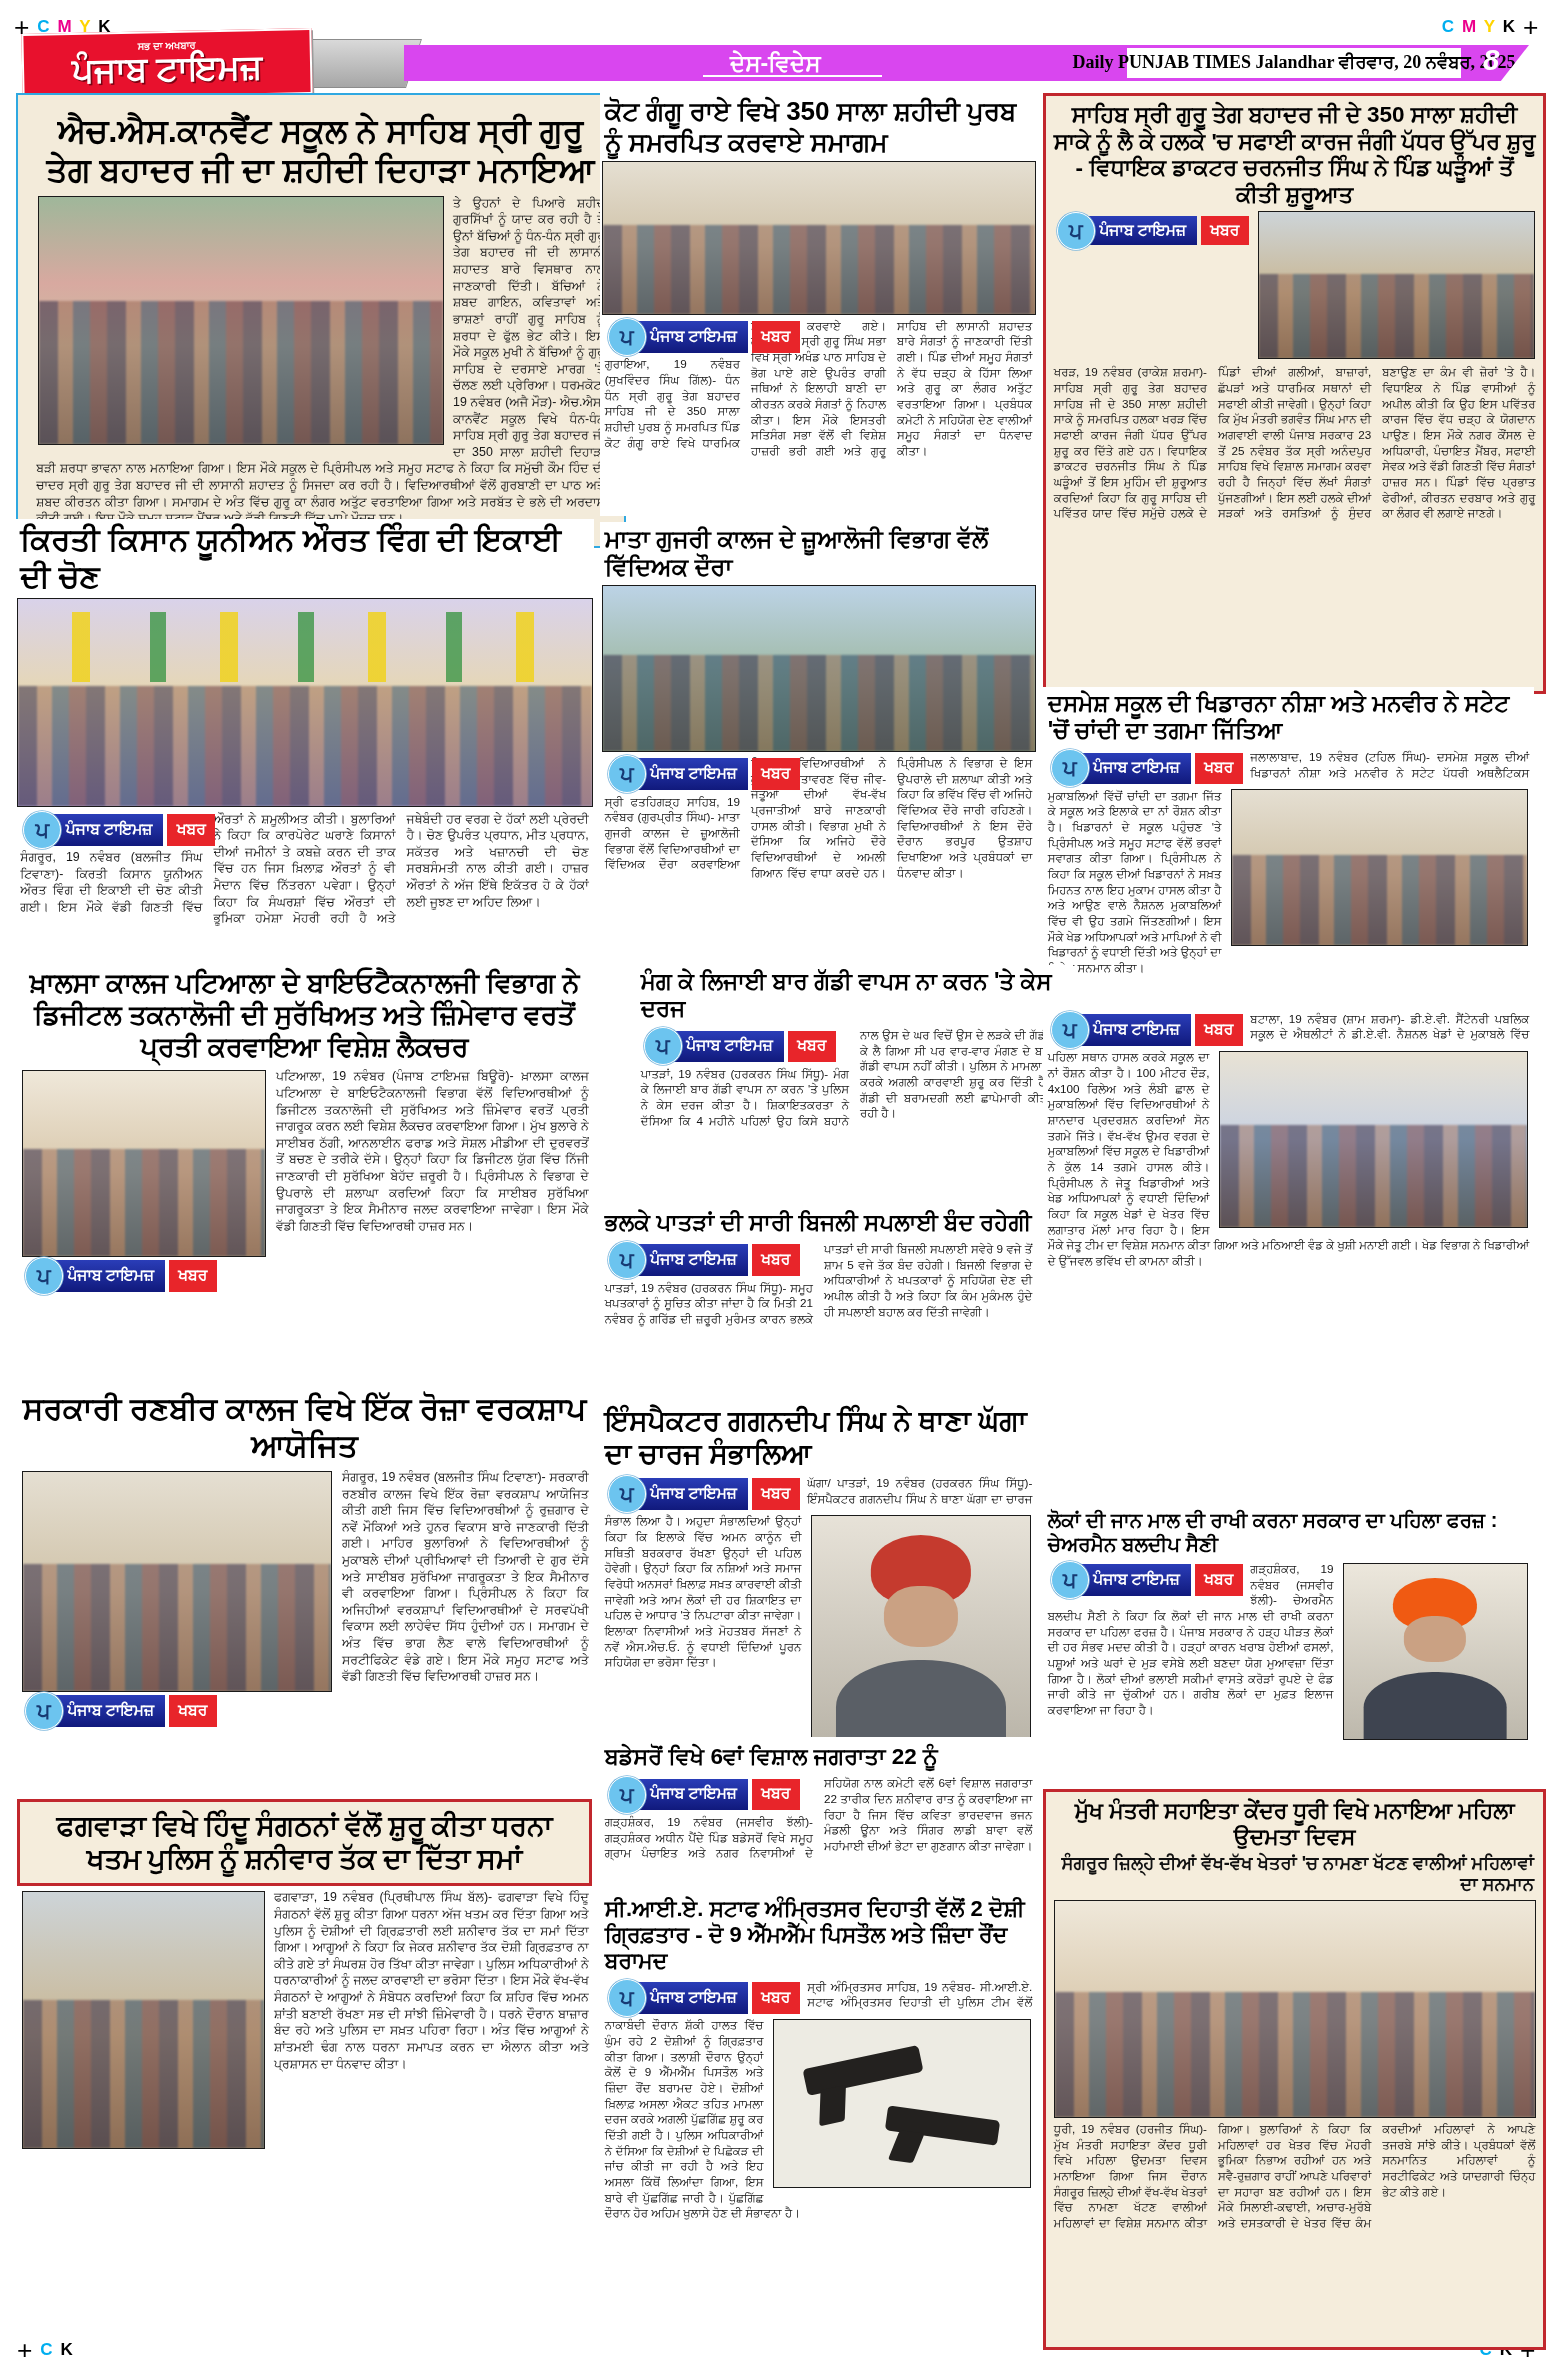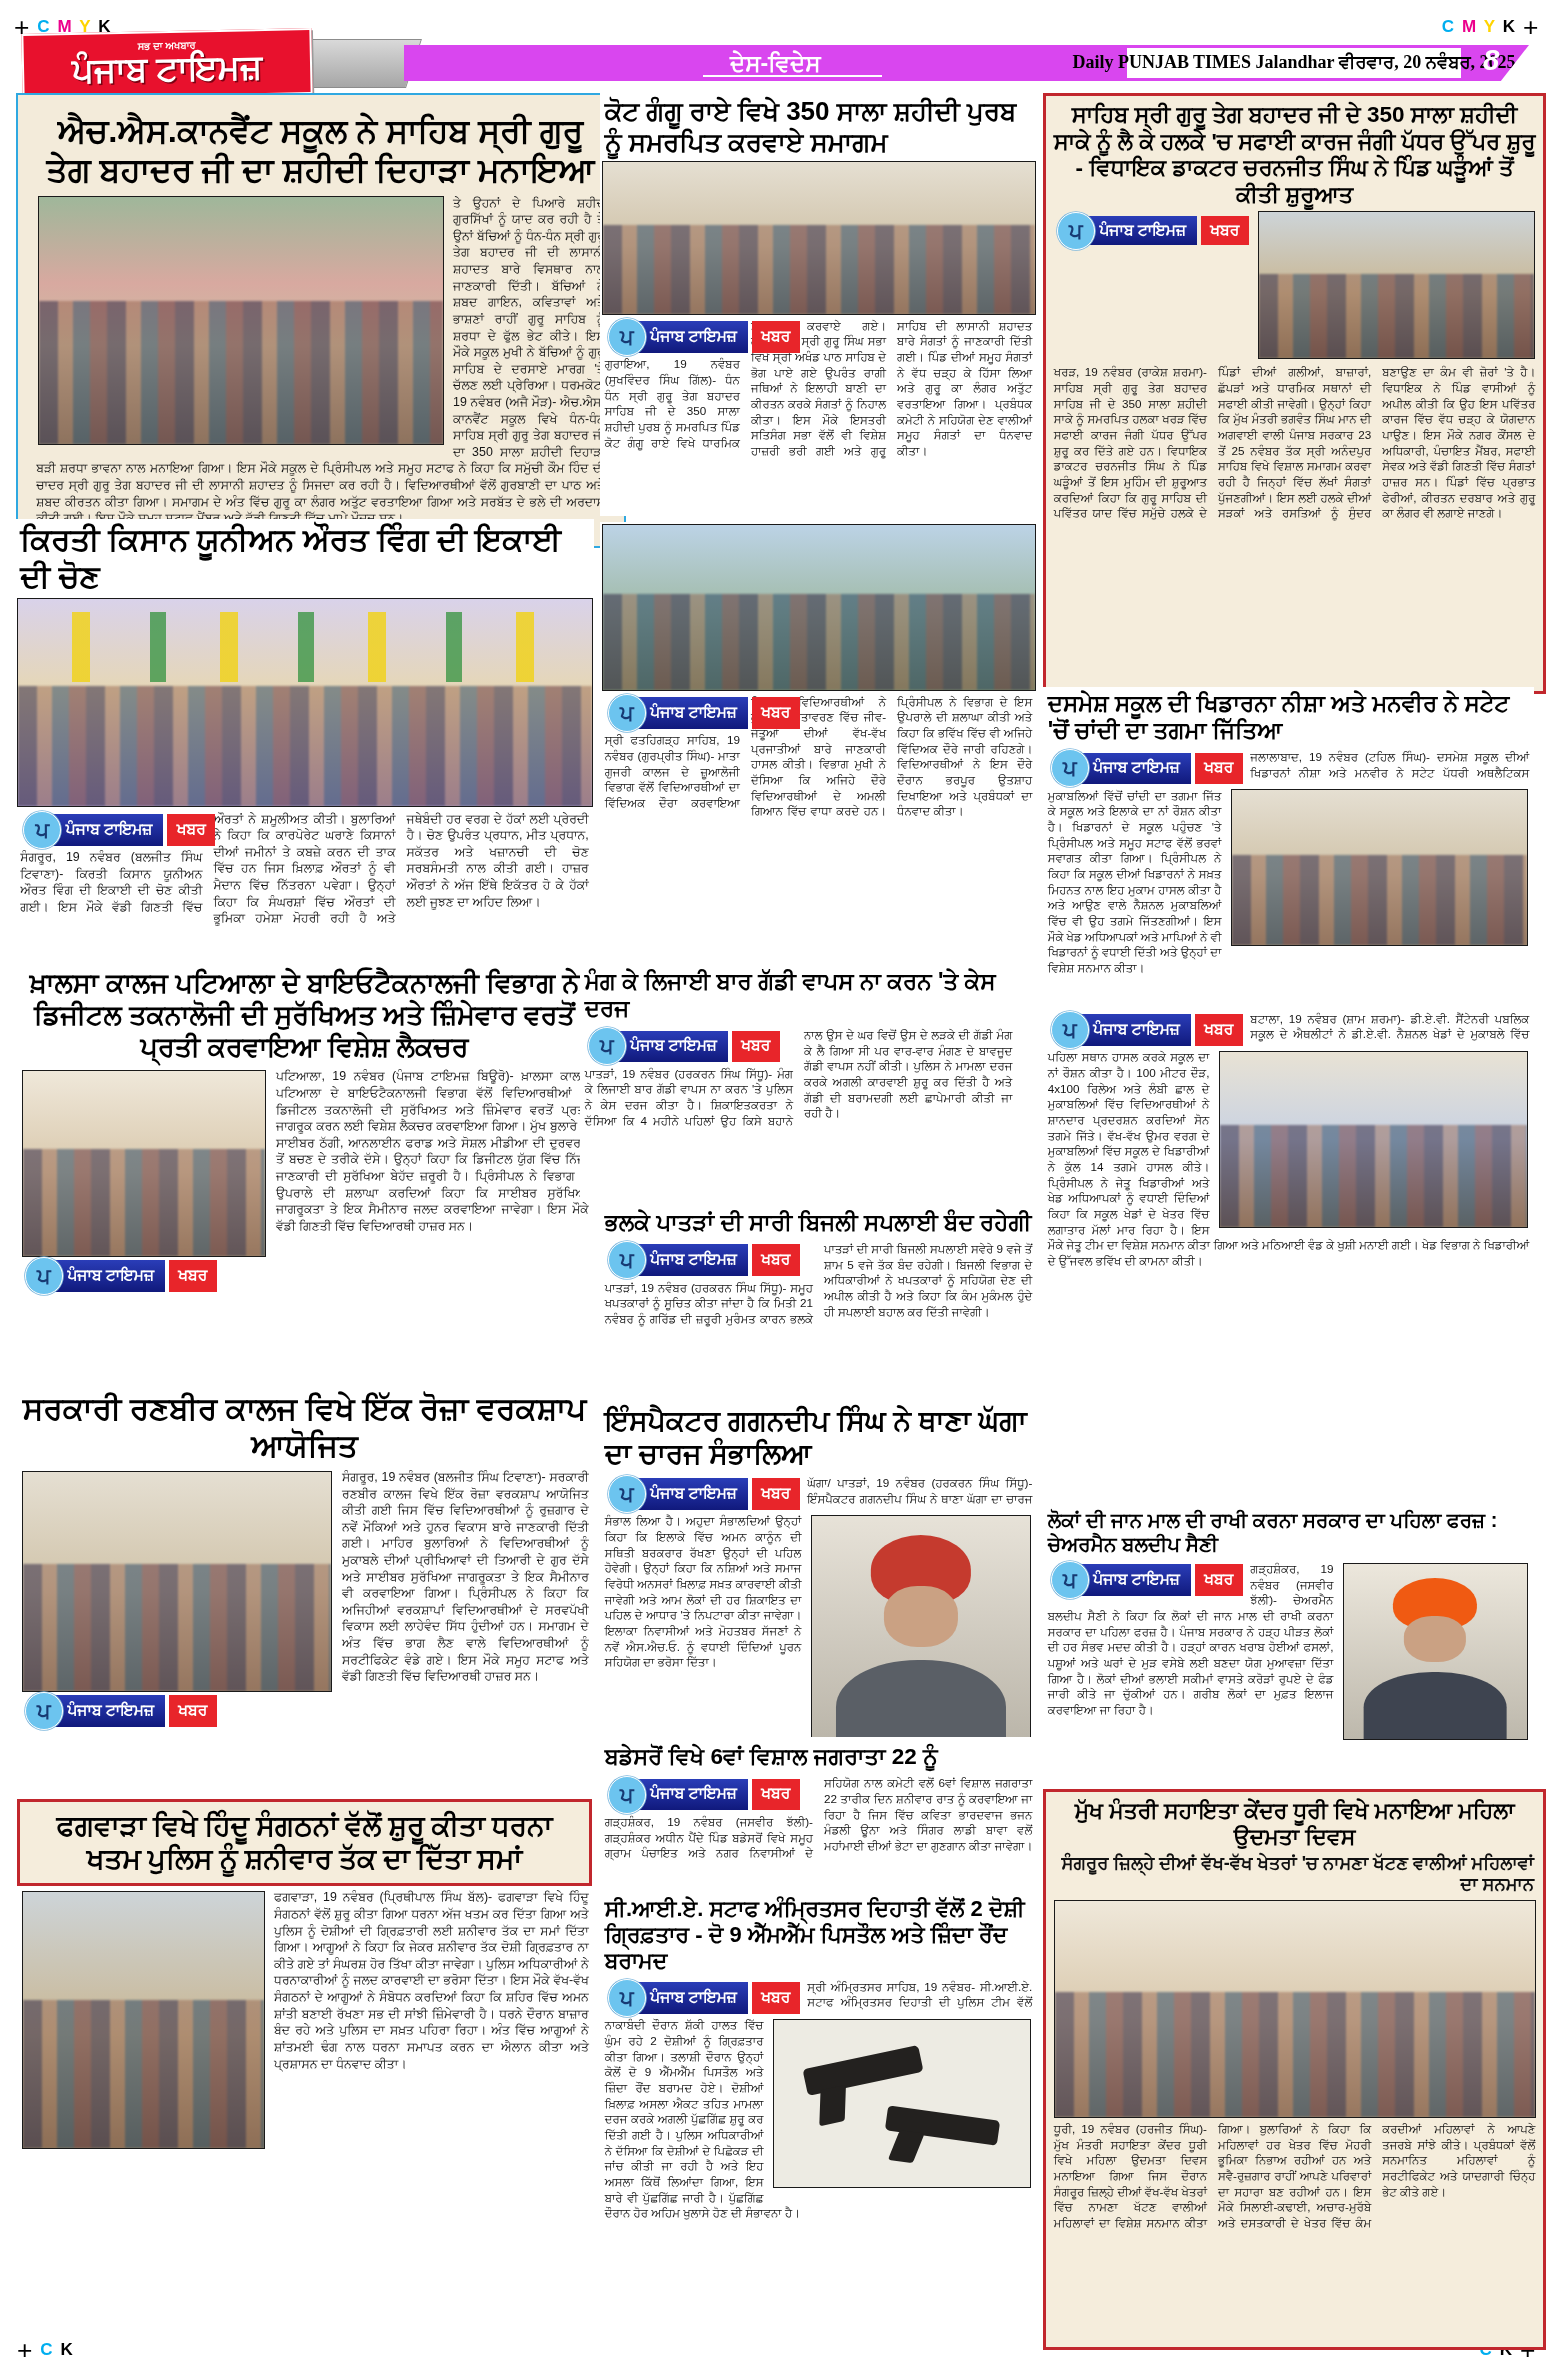--- a/index.html
+++ b/index.html
@@ -157,20 +157,21 @@
       <div class="chip">
         <span class="chip-circle">ਪ</span>
         <span class="chip-name">ਪੰਜਾਬ ਟਾਇਮਜ਼</span>
         <span class="chip-tag">ਖਬਰ</span>
       </div>
       <span>ਸੰਗਰੂਰ, 19 ਨਵੰਬਰ (ਬਲਜੀਤ ਸਿੰਘ ਟਿਵਾਣਾ)- ਕਿਰਤੀ ਕਿਸਾਨ ਯੂਨੀਅਨ ਔਰਤ ਵਿੰਗ ਦੀ ਇਕਾਈ ਦੀ ਚੋਣ ਕੀਤੀ ਗਈ। ਇਸ ਮੌਕੇ ਵੱਡੀ ਗਿਣਤੀ ਵਿੱਚ ਔਰਤਾਂ ਨੇ ਸ਼ਮੂਲੀਅਤ ਕੀਤੀ। ਬੁਲਾਰਿਆਂ ਨੇ ਕਿਹਾ ਕਿ ਕਾਰਪੋਰੇਟ ਘਰਾਣੇ ਕਿਸਾਨਾਂ ਦੀਆਂ ਜਮੀਨਾਂ ਤੇ ਕਬਜ਼ੇ ਕਰਨ ਦੀ ਤਾਕ ਵਿੱਚ ਹਨ ਜਿਸ ਖ਼ਿਲਾਫ਼ ਔਰਤਾਂ ਨੂੰ ਵੀ ਮੈਦਾਨ ਵਿੱਚ ਨਿੱਤਰਨਾ ਪਵੇਗਾ। ਉਨ੍ਹਾਂ ਕਿਹਾ ਕਿ ਸੰਘਰਸ਼ਾਂ ਵਿੱਚ ਔਰਤਾਂ ਦੀ ਭੂਮਿਕਾ ਹਮੇਸ਼ਾ ਮੋਹਰੀ ਰਹੀ ਹੈ ਅਤੇ ਜਥੇਬੰਦੀ ਹਰ ਵਰਗ ਦੇ ਹੱਕਾਂ ਲਈ ਪ੍ਰੇਰਦੀ ਹੈ। ਚੋਣ ਉਪਰੰਤ ਪ੍ਰਧਾਨ, ਮੀਤ ਪ੍ਰਧਾਨ, ਸਕੱਤਰ ਅਤੇ ਖਜ਼ਾਨਚੀ ਦੀ ਚੋਣ ਸਰਬਸੰਮਤੀ ਨਾਲ ਕੀਤੀ ਗਈ। ਹਾਜ਼ਰ ਔਰਤਾਂ ਨੇ ਅੱਜ ਇੱਥੇ ਇਕੱਤਰ ਹੋ ਕੇ ਹੱਕਾਂ ਲਈ ਜੂਝਣ ਦਾ ਅਹਿਦ ਲਿਆ।</span>
     </div>
   </div>
 
   <div class="art" style="left:600px;top:522px;width:437px;height:440px;">
+    <div class="hl hl-lg" style="font-size:24px;">ਮਾਤਾ ਗੁਜਰੀ ਕਾਲਜ ਦੇ ਜ਼ੂਆਲੋਜੀ ਵਿਭਾਗ ਵੱਲੋਂ ਵਿੱਦਿਅਕ ਦੌਰਾ</div>
     <div class="ph ph-hills people" style="width:432px;height:165px;margin:1.6px;"></div>
     <div class="bodytxt cols3 small" style="height:202px;">
       <div class="chip">
         <span class="chip-circle">ਪ</span>
         <span class="chip-name">ਪੰਜਾਬ ਟਾਇਮਜ਼</span>
         <span class="chip-tag">ਖਬਰ</span>
       </div>
       <span>ਸ੍ਰੀ ਫਤਹਿਗੜ੍ਹ ਸਾਹਿਬ, 19 ਨਵੰਬਰ (ਗੁਰਪ੍ਰੀਤ ਸਿੰਘ)- ਮਾਤਾ ਗੁਜਰੀ ਕਾਲਜ ਦੇ ਜ਼ੂਆਲੋਜੀ ਵਿਭਾਗ ਵੱਲੋਂ ਵਿਦਿਆਰਥੀਆਂ ਦਾ ਵਿੱਦਿਅਕ ਦੌਰਾ ਕਰਵਾਇਆ ਗਿਆ। ਵਿਦਿਆਰਥੀਆਂ ਨੇ ਕੁਦਰਤੀ ਵਾਤਾਵਰਣ ਵਿੱਚ ਜੀਵ-ਜੰਤੂਆਂ ਦੀਆਂ ਵੱਖ-ਵੱਖ ਪ੍ਰਜਾਤੀਆਂ ਬਾਰੇ ਜਾਣਕਾਰੀ ਹਾਸਲ ਕੀਤੀ। ਵਿਭਾਗ ਮੁਖੀ ਨੇ ਦੱਸਿਆ ਕਿ ਅਜਿਹੇ ਦੌਰੇ ਵਿਦਿਆਰਥੀਆਂ ਦੇ ਅਮਲੀ ਗਿਆਨ ਵਿੱਚ ਵਾਧਾ ਕਰਦੇ ਹਨ। ਪ੍ਰਿੰਸੀਪਲ ਨੇ ਵਿਭਾਗ ਦੇ ਇਸ ਉਪਰਾਲੇ ਦੀ ਸ਼ਲਾਘਾ ਕੀਤੀ ਅਤੇ ਕਿਹਾ ਕਿ ਭਵਿੱਖ ਵਿੱਚ ਵੀ ਅਜਿਹੇ ਵਿੱਦਿਅਕ ਦੌਰੇ ਜਾਰੀ ਰਹਿਣਗੇ। ਵਿਦਿਆਰਥੀਆਂ ਨੇ ਇਸ ਦੌਰੇ ਦੌਰਾਨ ਭਰਪੂਰ ਉਤਸ਼ਾਹ ਦਿਖਾਇਆ ਅਤੇ ਪ੍ਰਬੰਧਕਾਂ ਦਾ ਧੰਨਵਾਦ ਕੀਤਾ।</span>
     </div>
   </div>
@@ -196,21 +197,21 @@
         <div class="chip">
           <span class="chip-circle">ਪ</span>
           <span class="chip-name">ਪੰਜਾਬ ਟਾਇਮਜ਼</span>
           <span class="chip-tag">ਖਬਰ</span>
         </div>
       </div>
       <span>ਪਟਿਆਲਾ, 19 ਨਵੰਬਰ (ਪੰਜਾਬ ਟਾਇਮਜ਼ ਬਿਊਰੋ)- ਖ਼ਾਲਸਾ ਕਾਲਜ ਪਟਿਆਲਾ ਦੇ ਬਾਇਓਟੈਕਨਾਲਜੀ ਵਿਭਾਗ ਵੱਲੋਂ ਵਿਦਿਆਰਥੀਆਂ ਨੂੰ ਡਿਜੀਟਲ ਤਕਨਾਲੋਜੀ ਦੀ ਸੁਰੱਖਿਅਤ ਅਤੇ ਜ਼ਿੰਮੇਵਾਰ ਵਰਤੋਂ ਪ੍ਰਤੀ ਜਾਗਰੂਕ ਕਰਨ ਲਈ ਵਿਸ਼ੇਸ਼ ਲੈਕਚਰ ਕਰਵਾਇਆ ਗਿਆ। ਮੁੱਖ ਬੁਲਾਰੇ ਨੇ ਸਾਈਬਰ ਠੱਗੀ, ਆਨਲਾਈਨ ਫਰਾਡ ਅਤੇ ਸੋਸ਼ਲ ਮੀਡੀਆ ਦੀ ਦੁਰਵਰਤੋਂ ਤੋਂ ਬਚਣ ਦੇ ਤਰੀਕੇ ਦੱਸੇ। ਉਨ੍ਹਾਂ ਕਿਹਾ ਕਿ ਡਿਜੀਟਲ ਯੁੱਗ ਵਿੱਚ ਨਿੱਜੀ ਜਾਣਕਾਰੀ ਦੀ ਸੁਰੱਖਿਆ ਬੇਹੱਦ ਜ਼ਰੂਰੀ ਹੈ। ਪ੍ਰਿੰਸੀਪਲ ਨੇ ਵਿਭਾਗ ਦੇ ਉਪਰਾਲੇ ਦੀ ਸ਼ਲਾਘਾ ਕਰਦਿਆਂ ਕਿਹਾ ਕਿ ਸਾਈਬਰ ਸੁਰੱਖਿਆ ਜਾਗਰੂਕਤਾ ਤੇ ਇਕ ਸੈਮੀਨਾਰ ਜਲਦ ਕਰਵਾਇਆ ਜਾਵੇਗਾ। ਇਸ ਮੌਕੇ ਵੱਡੀ ਗਿਣਤੀ ਵਿੱਚ ਵਿਦਿਆਰਥੀ ਹਾਜ਼ਰ ਸਨ।</span>
     </div>
   </div>
 
-  <div class="art" style="left:580px;top:965px;width:437px;height:236px;">
+  <div class="art" style="left:636px;top:965px;width:437px;height:236px;">
     <div class="hl hl-lg" style="font-size:23px;">ਮੰਗ ਕੇ ਲਿਜਾਈ ਬਾਰ ਗੱਡੀ ਵਾਪਸ ਨਾ ਕਰਨ 'ਤੇ ਕੇਸ ਦਰਜ</div>
     <div class="bodytxt cols2 small" style="height:163px;">
       <div class="chip">
         <span class="chip-circle">ਪ</span>
         <span class="chip-name">ਪੰਜਾਬ ਟਾਇਮਜ਼</span>
         <span class="chip-tag">ਖਬਰ</span>
       </div>
       <span>ਪਾਤੜਾਂ, 19 ਨਵੰਬਰ (ਹਰਕਰਨ ਸਿੰਘ ਸਿੱਧੂ)- ਮੰਗ ਕੇ ਲਿਜਾਈ ਬਾਰ ਗੱਡੀ ਵਾਪਸ ਨਾ ਕਰਨ 'ਤੇ ਪੁਲਿਸ ਨੇ ਕੇਸ ਦਰਜ ਕੀਤਾ ਹੈ। ਸ਼ਿਕਾਇਤਕਰਤਾ ਨੇ ਦੱਸਿਆ ਕਿ 4 ਮਹੀਨੇ ਪਹਿਲਾਂ ਉਹ ਕਿਸੇ ਬਹਾਨੇ ਨਾਲ ਉਸ ਦੇ ਘਰ ਵਿਚੋਂ ਉਸ ਦੇ ਲੜਕੇ ਦੀ ਗੱਡੀ ਮੰਗ ਕੇ ਲੈ ਗਿਆ ਸੀ ਪਰ ਵਾਰ-ਵਾਰ ਮੰਗਣ ਦੇ ਬਾਵਜੂਦ ਗੱਡੀ ਵਾਪਸ ਨਹੀਂ ਕੀਤੀ। ਪੁਲਿਸ ਨੇ ਮਾਮਲਾ ਦਰਜ ਕਰਕੇ ਅਗਲੀ ਕਾਰਵਾਈ ਸ਼ੁਰੂ ਕਰ ਦਿੱਤੀ ਹੈ ਅਤੇ ਗੱਡੀ ਦੀ ਬਰਾਮਦਗੀ ਲਈ ਛਾਪੇਮਾਰੀ ਕੀਤੀ ਜਾ ਰਹੀ ਹੈ।</span>
     </div>
   </div>

